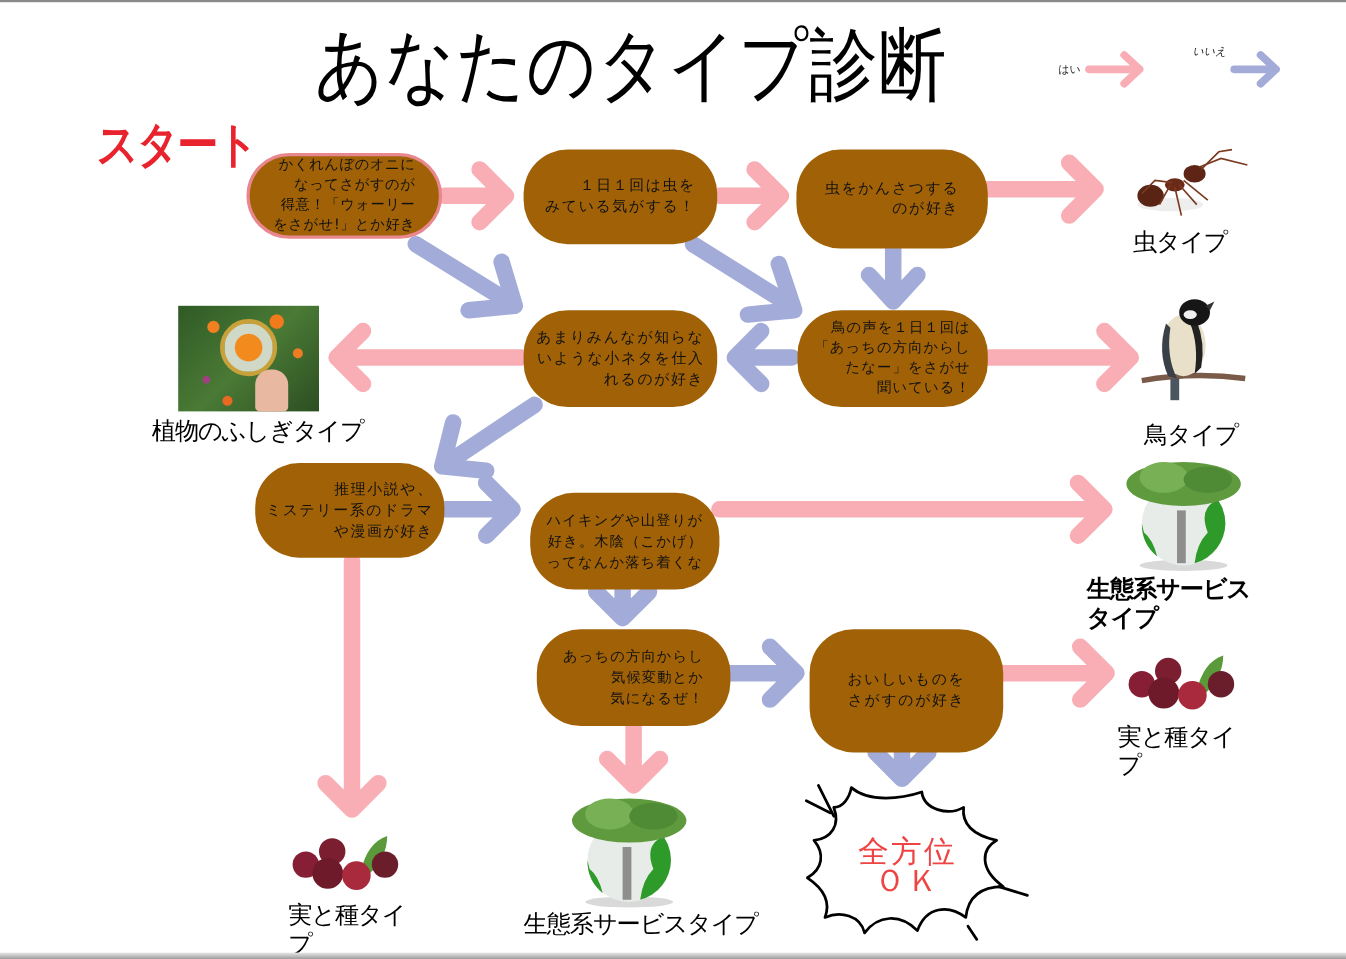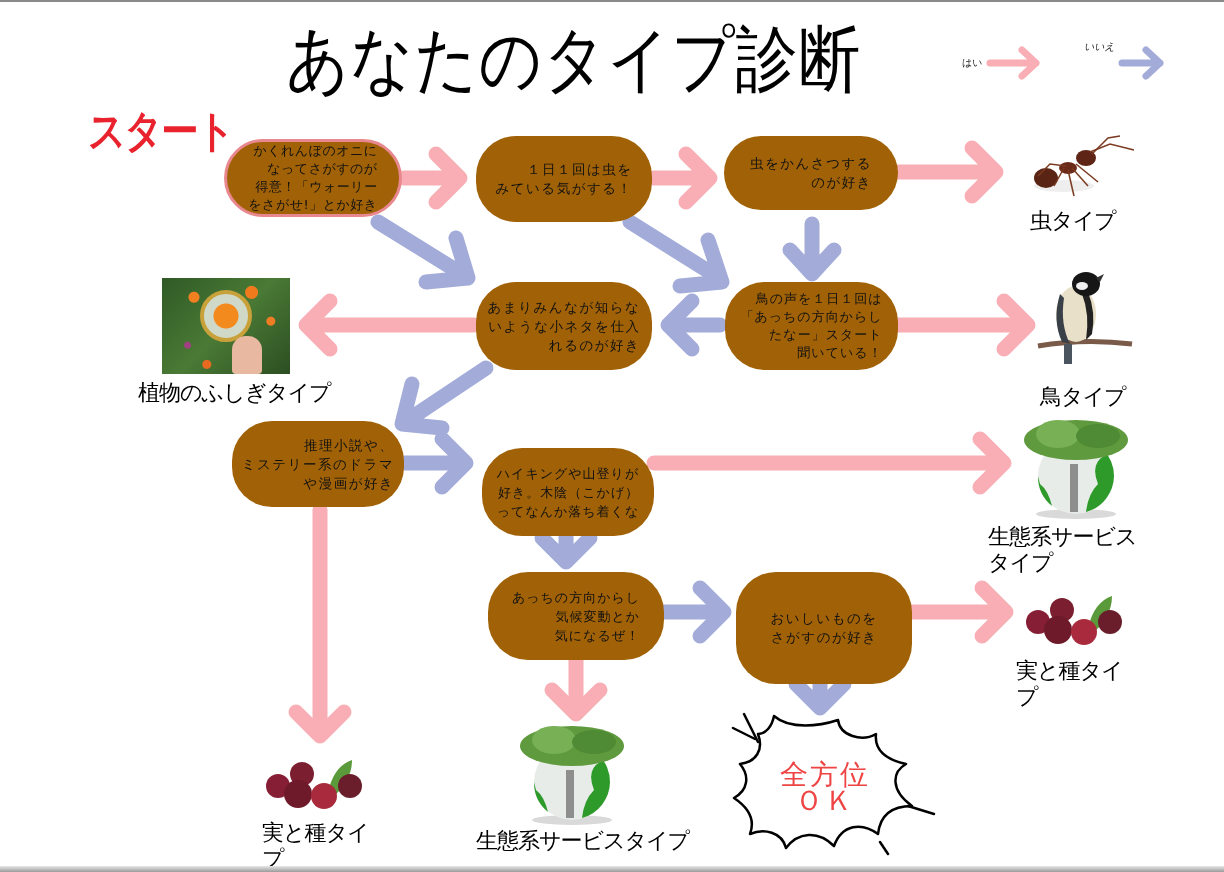--- a/index.html
+++ b/index.html
@@ -120,28 +120,28 @@
     <path d="M880 842 L888 854"></path>
   </g>
 </svg>
 
 <div class="node start" style="left:224px; top:139px; width:178px; height:78px; font-size:13px; line-height:18px; letter-spacing:0.5px;">かくれんぼのオニに
 なってさがすのが
 得意！「ウォーリー
 をさがせ!」とか好き</div>
 <div class="node" style="left:476px; top:136px; width:176px; height:86px;">１日１回は虫を
 みている気がする！</div>
-<div class="node" style="left:724px; top:136px; width:174px; height:74px;">虫をかんさつする
+<div class="node" style="left:724px; top:136px; width:174px; height:90px;">虫をかんさつする
 のが好き</div>
 <div class="node" style="left:476px; top:282px; width:176px; height:88px;">あまりみんなが知らな
 いような小ネタを仕入
 れるのが好き</div>
 <div class="node" style="left:725px; top:282px; width:173px; height:88px; line-height:18px; font-size:13px; letter-spacing:1px;">鳥の声を１日１回は
 「あっちの方向からし
-たなー」スタート
+たなー」をさがせ
 聞いている！</div>
 <div class="node" style="left:232px; top:421px; width:172px; height:86px;">推理小説や、
 ミステリー系のドラマ
 や漫画が好き</div>
 <div class="node" style="left:482px; top:448px; width:172px; height:88px; font-size:13px; letter-spacing:1px;">ハイキングや山登りが
 好き。木陰（こかげ）
 ってなんか落ち着くな</div>
 <div class="node" style="left:488px; top:572px; width:176px; height:88px; font-size:13px; letter-spacing:1px;">あっちの方向からし
 気候変動とか
 気になるぜ！</div>
@@ -186,21 +186,21 @@
 <svg class="pic" style="left:1018px; top:414px;" width="118" height="108">
   <ellipse cx="58" cy="100" rx="40" ry="5" fill="#d9d9d9"></ellipse>
   <circle cx="58" cy="62" r="38" fill="#e8ece8"></circle>
   <path d="M58 24 A38 38 0 0 1 96 62 A38 38 0 0 1 68 98 Q70 80 80 70 Q72 50 86 42 Q70 32 58 24 Z" fill="#2d9a2a"></path>
   <path d="M20 62 A38 38 0 0 0 34 92 Q30 76 22 70 Z" fill="#2d9a2a"></path>
   <rect x="52" y="50" width="8" height="48" fill="#8e8e8e"></rect>
   <ellipse cx="58" cy="26" rx="52" ry="20" fill="#5f9a3e"></ellipse>
   <ellipse cx="40" cy="20" rx="22" ry="14" fill="#78b055"></ellipse>
   <ellipse cx="80" cy="22" rx="22" ry="12" fill="#4f8a34"></ellipse>
 </svg>
-<div class="result-label" style="left:988px; top:524px; width:164px;">生態系サービス
+<div class="result-label" style="left:988px; top:524px; width:164px;font-weight:bold;">生態系サービス
 タイプ</div>
 
 <svg class="pic" style="left:1024px; top:592px;" width="110" height="56">
   <path d="M64 36 Q70 10 88 4 Q88 24 70 40 Z" fill="#5a9a3a"></path>
   <circle cx="38" cy="18" r="12" fill="#7a1e30"></circle>
   <circle cx="14" cy="30" r="12" fill="#861f35"></circle>
   <circle cx="34" cy="38" r="14" fill="#6e1a2a"></circle>
   <circle cx="60" cy="40" r="13" fill="#a82a3c"></circle>
   <circle cx="86" cy="30" r="12" fill="#6a1e2c"></circle>
 </svg>

